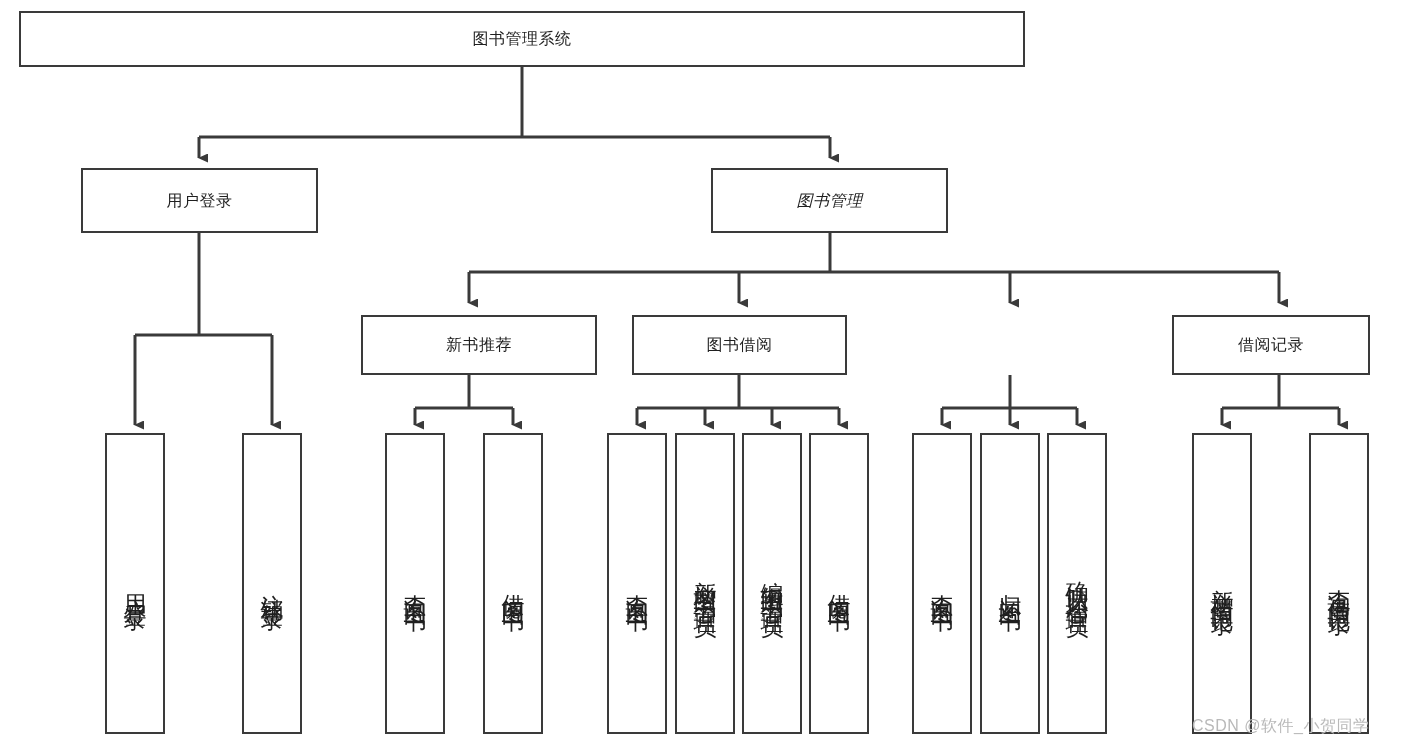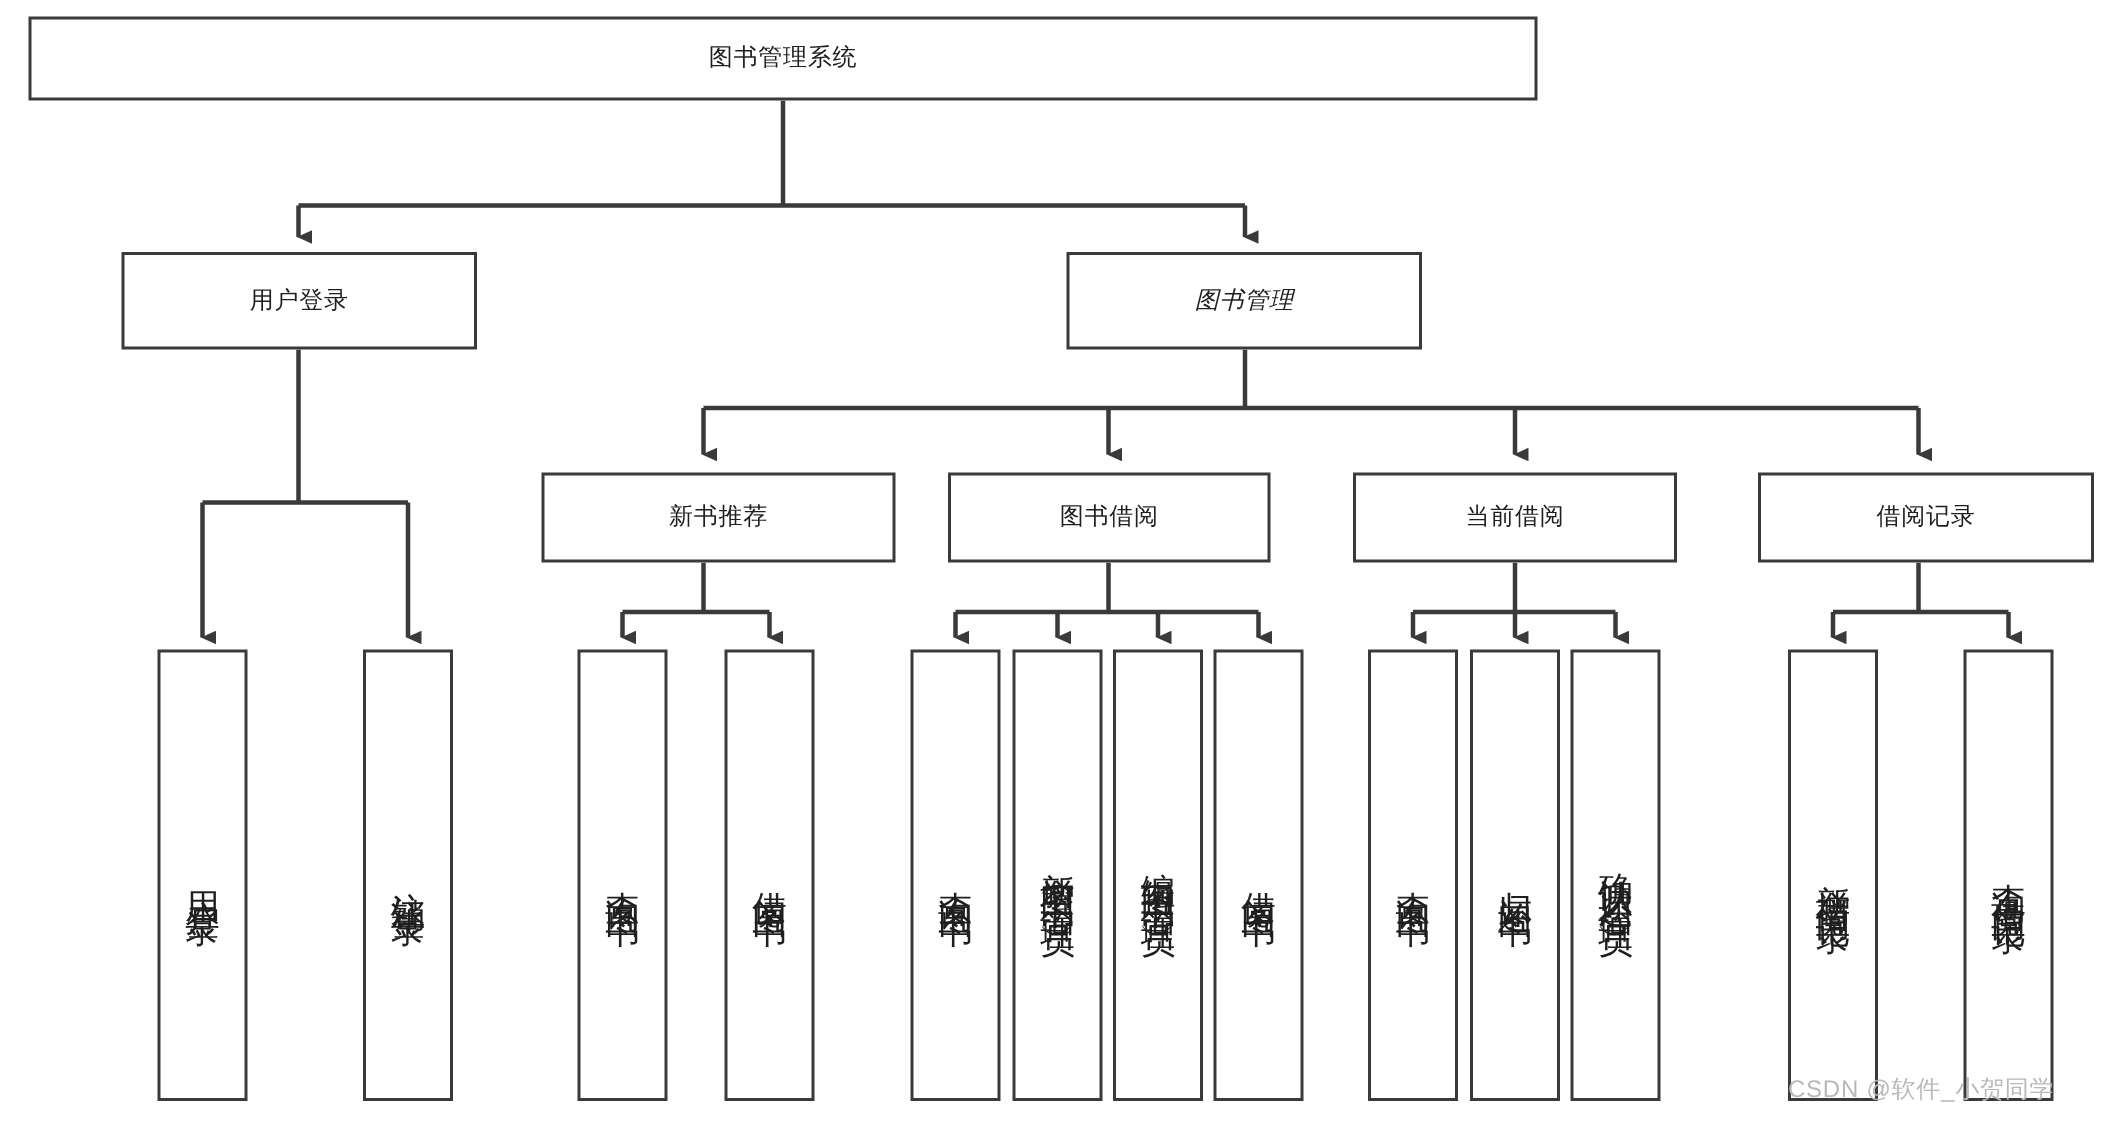--- a/index.html
+++ b/index.html
@@ -134,24 +134,21 @@
   <div class="node horiz" style="left:711px; top:168px; width:237px; height:65px;font-style:italic;">
     <span class="node-label">图书管理</span>
   </div>
 
   <div class="node horiz" style="left:361px; top:315px; width:236px; height:60px;">
     <span class="node-label">新书推荐</span>
   </div>
   <div class="node horiz" style="left:632px; top:315px; width:215px; height:60px;">
     <span class="node-label">图书借阅</span>
   </div>
-  <div class="node horiz" style="left:902px; top:315px; width:216px; height:60px;">
-    <span class="node-label">当前借阅</span>
-  </div>
-  <div class="node horiz" style="left:1172px; top:315px; width:224px; height:60px;">
+  <div class="node horiz" style="left:1172px; top:315px; width:198px; height:60px;">
     <span class="node-label">借阅记录</span>
   </div>
 
   <div class="node vert" style="left:105px; top:433px; width:60px; height:301px;">
     <span class="node-label">用户登录</span>
   </div>
   <div class="node vert" style="left:242px; top:433px; width:60px; height:301px;">
     <span class="node-label">注销登录</span>
   </div>
 

